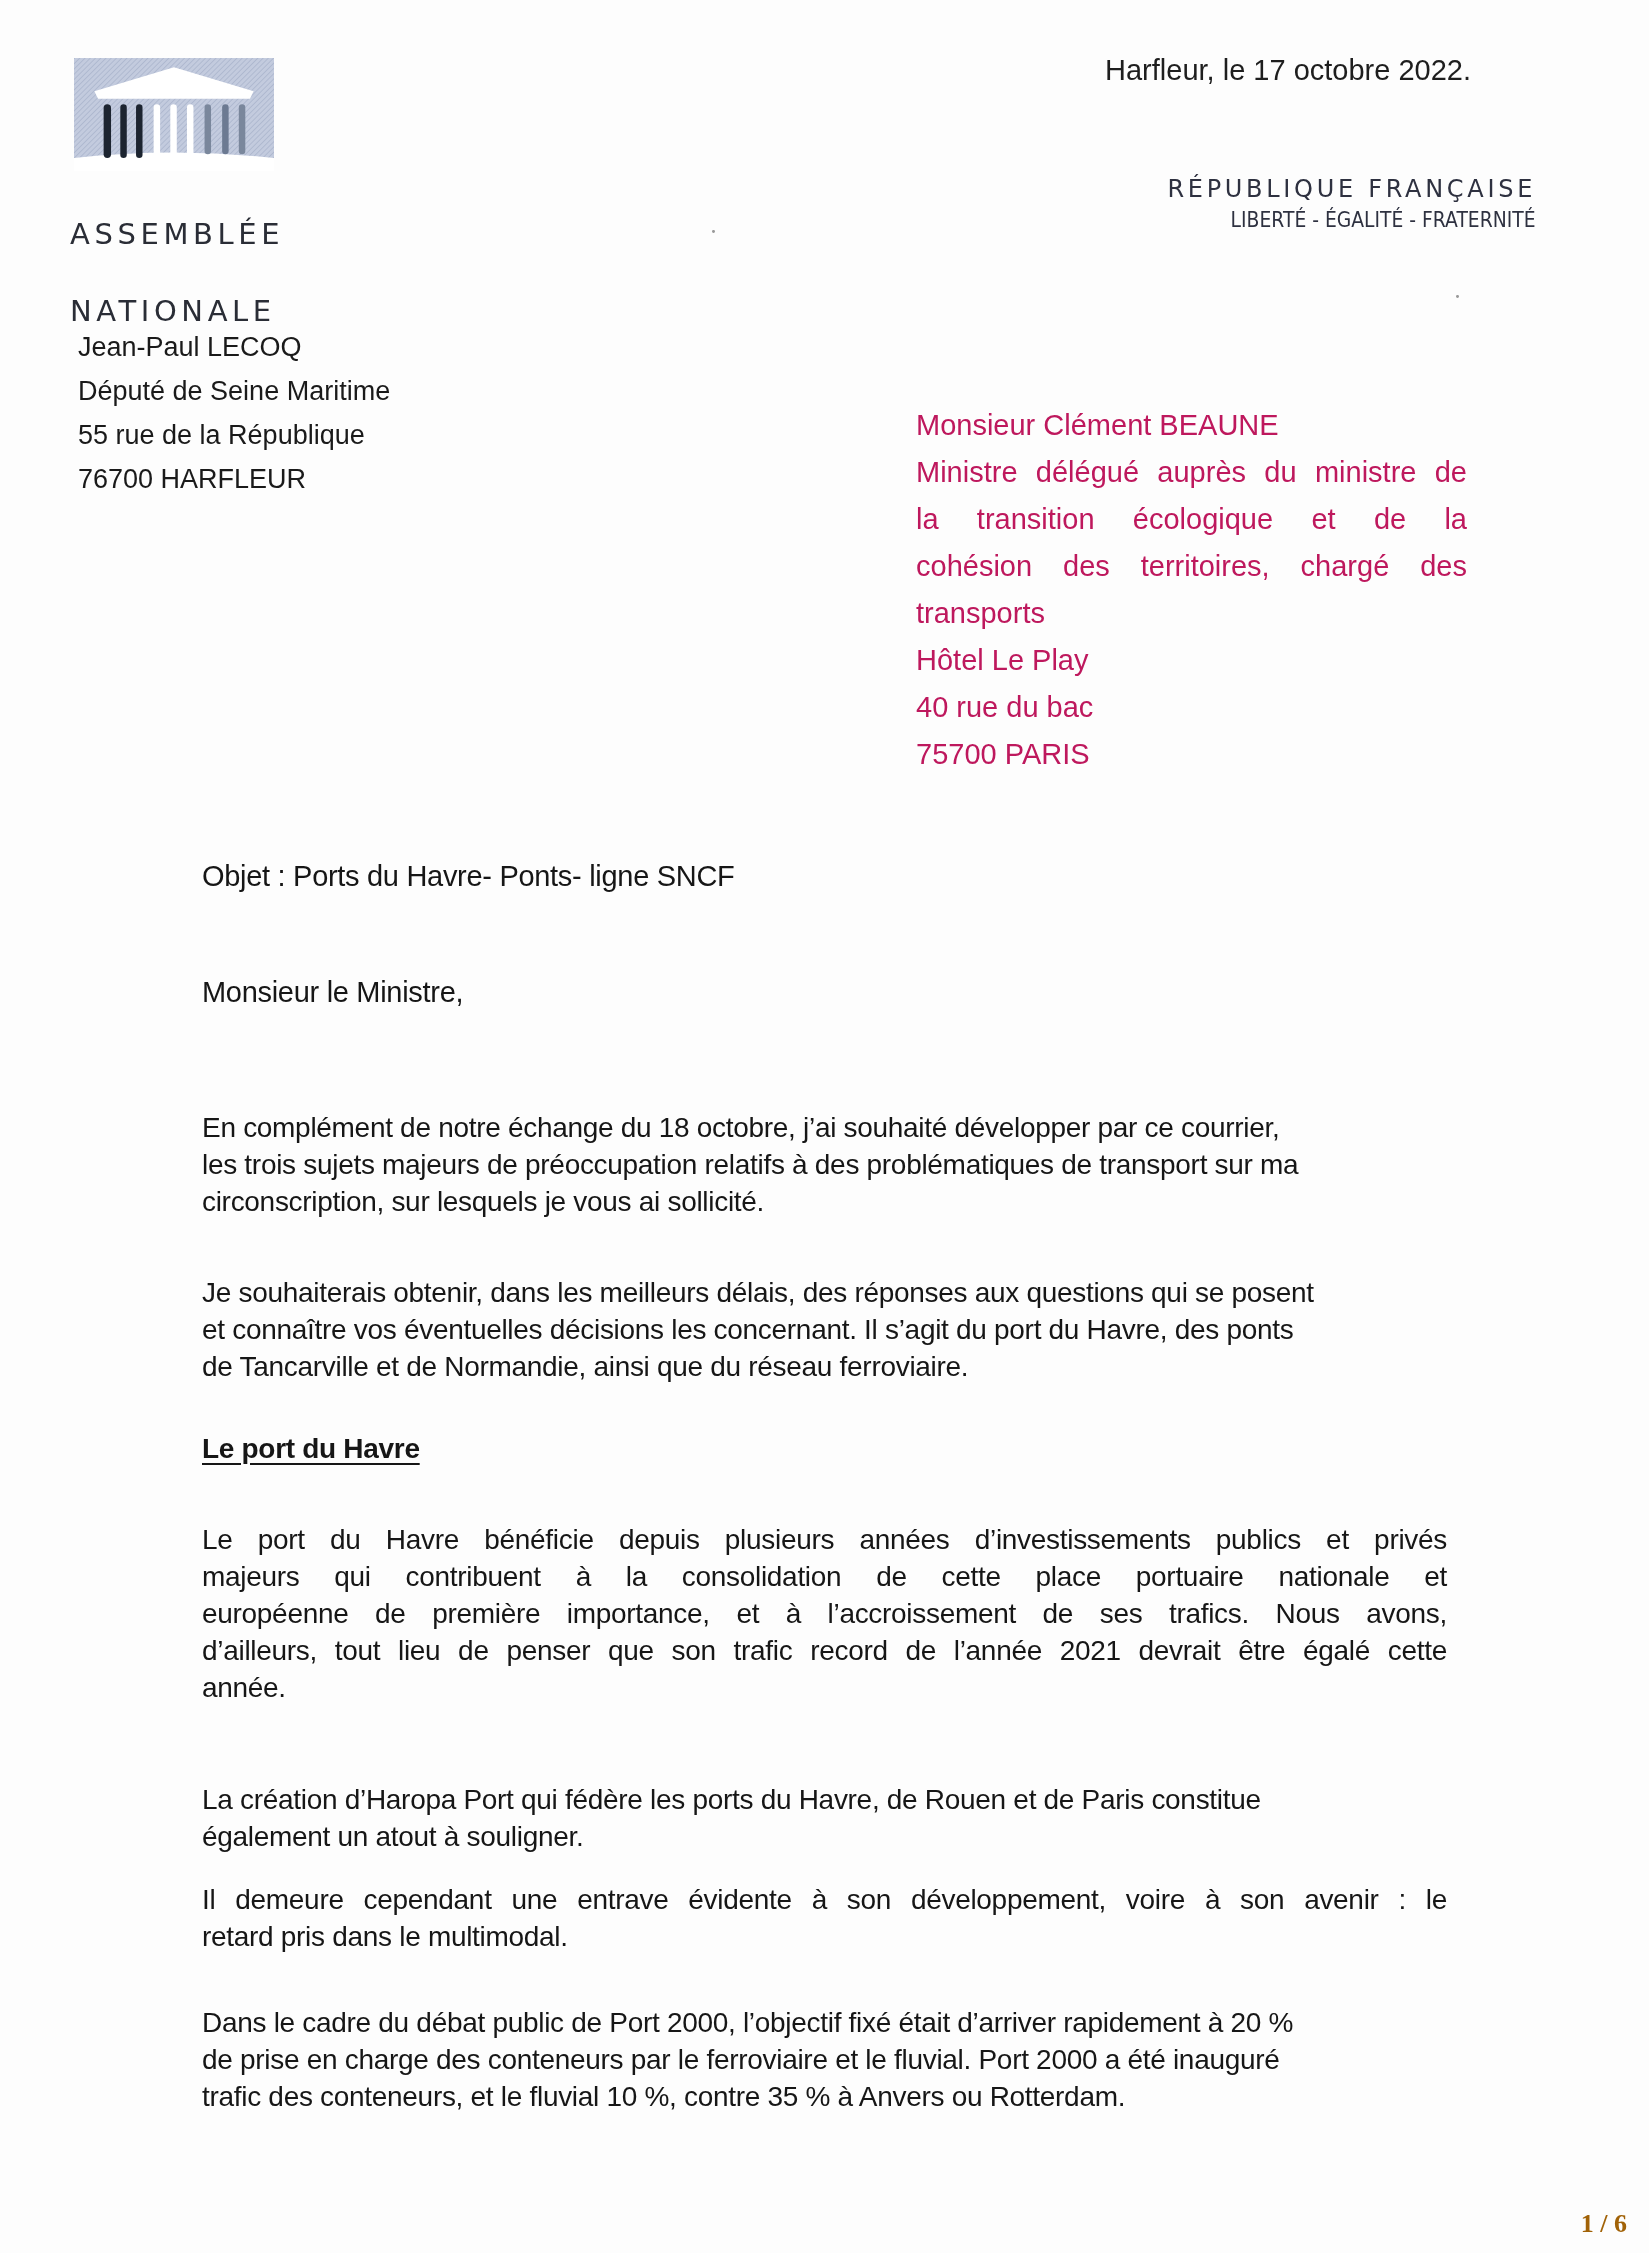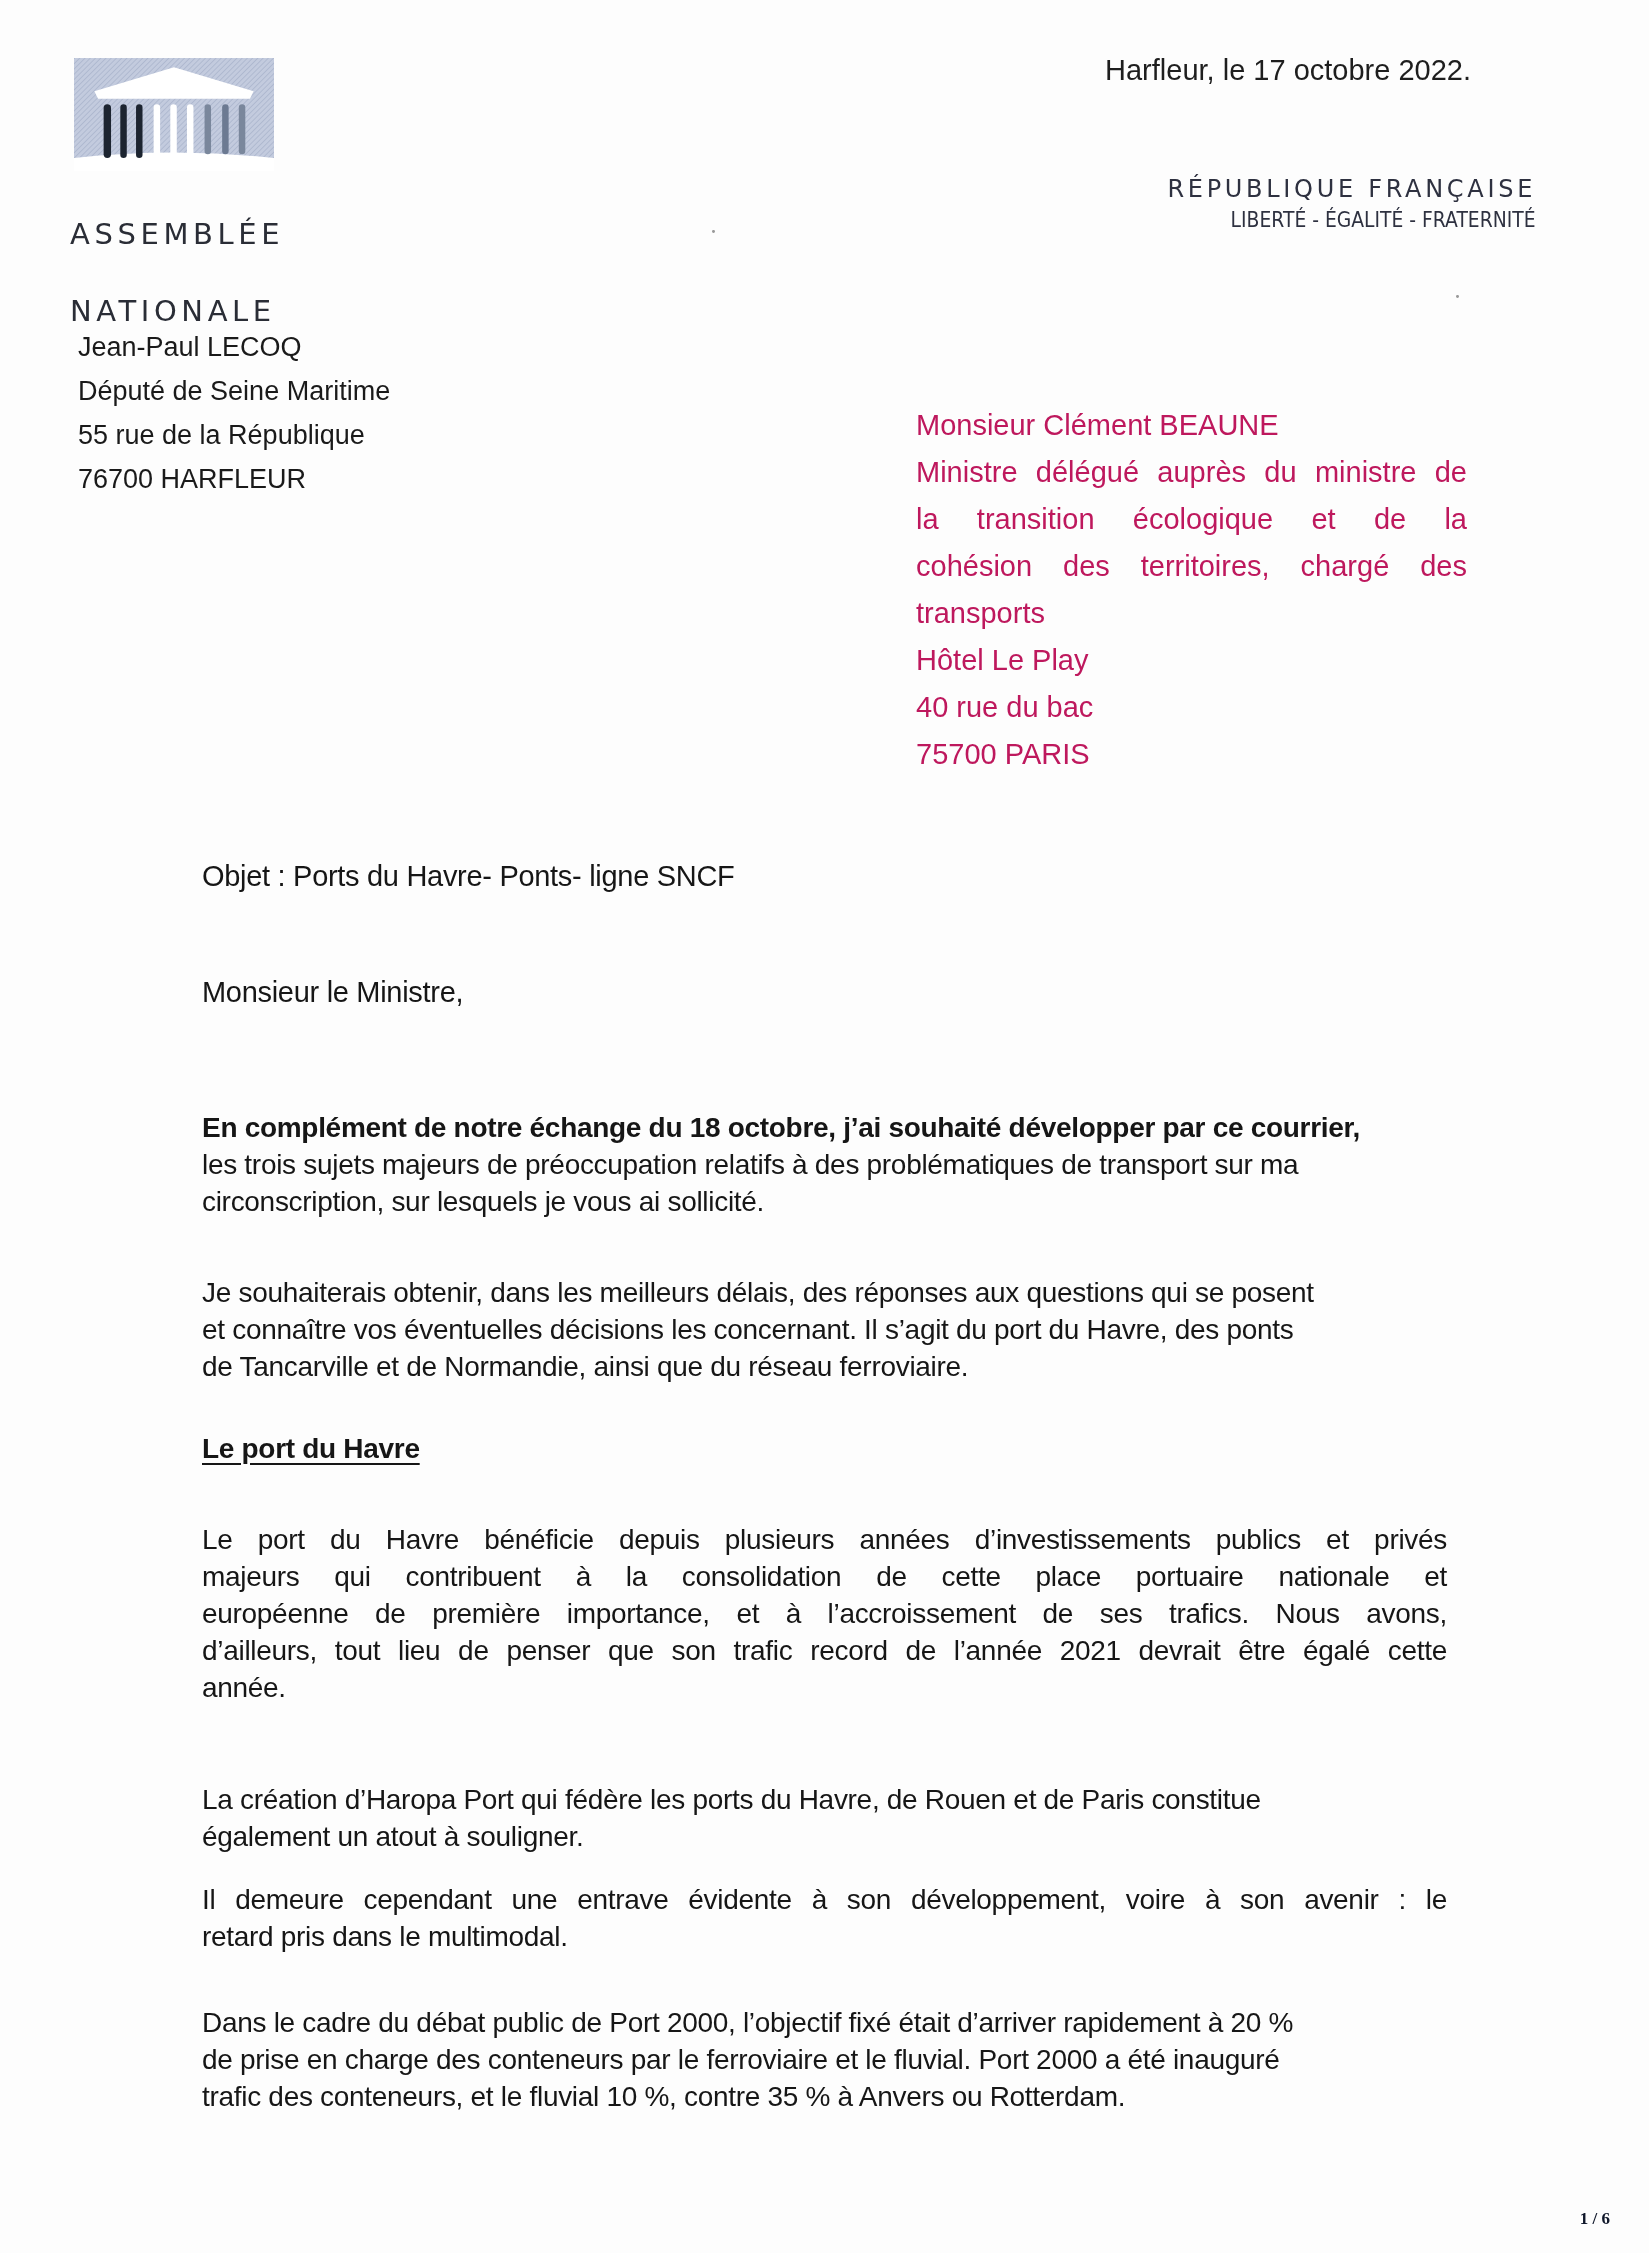--- a/index.html
+++ b/index.html
@@ -121,26 +121,26 @@
       text-align-last: justify;
       white-space: normal;
     }
     .heading {
       font-weight: bold;
       text-decoration: underline;
       text-underline-offset: 4.6px;
     }
     .page-number {
       position: absolute;
-      right: 39px;
+      right: 22px;
       top: 2209px;
       font-family: "Liberation Serif", serif;
       font-weight: bold;
-      font-size: 17px;
-      color: #0f172a;
+      font-size: 26px;
+      color: #a16207;
     }
     .speck {
       position: absolute;
       width: 2.8px; height: 2.8px;
       background: #999;
       border-radius: 50%;
     }
   </style>
 </head>
 <body>
@@ -205,21 +205,21 @@
     <div>Hôtel Le Play</div>
     <div>40 rue du bac</div>
     <div>75700 PARIS</div>
   </div>
 
   <div class="body-block" style="top:858px; font-size:29px;">Objet : Ports du Havre- Ponts- ligne SNCF</div>
 
   <div class="body-block" style="top:974px; font-size:29px;">Monsieur le Ministre,</div>
 
   <div class="body-block" style="top:1109px;">
-    <span class="line" style="display:block;font-weight:bold;">En complément de notre échange du 18 octobre, j’ai souhaité développer par ce courrier,</span>
+    <span class="line" style="display:block;">En complément de notre échange du 18 octobre, j’ai souhaité développer par ce courrier,</span>
     <span class="line" style="display:block;">les trois sujets majeurs de préoccupation relatifs à des problématiques de transport sur ma</span>
     <span class="line" style="display:block;">circonscription, sur lesquels je vous ai sollicité.</span>
   </div>
 
   <div class="body-block" style="top:1274px;">
     <span class="line" style="display:block;">Je souhaiterais obtenir, dans les meilleurs délais, des réponses aux questions qui se posent</span>
     <span class="line" style="display:block;">et connaître vos éventuelles décisions les concernant. Il s’agit du port du Havre, des ponts</span>
     <span class="line" style="display:block;">de Tancarville et de Normandie, ainsi que du réseau ferroviaire.</span>
   </div>
 

